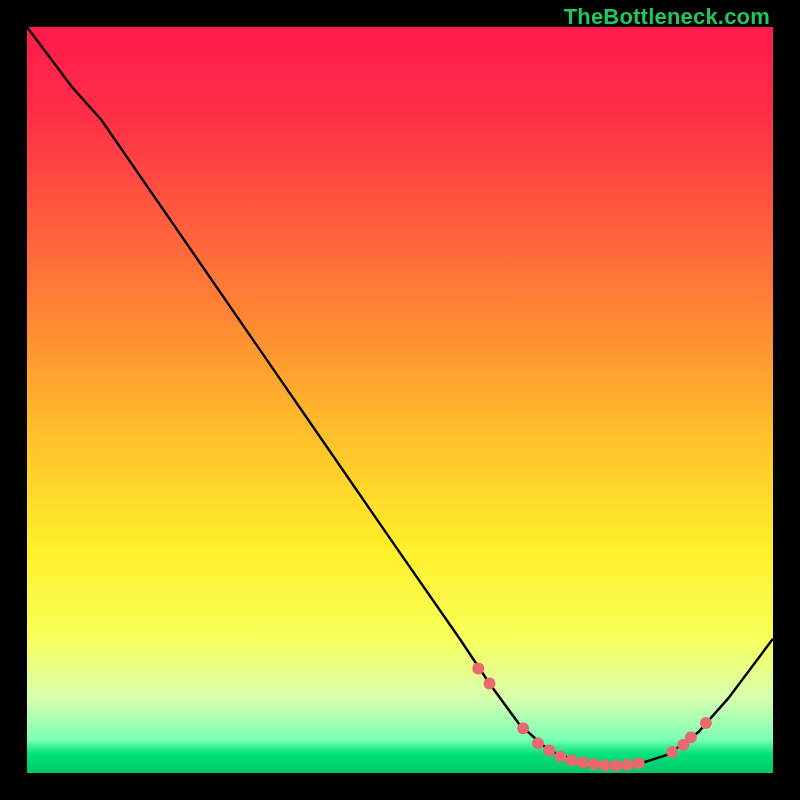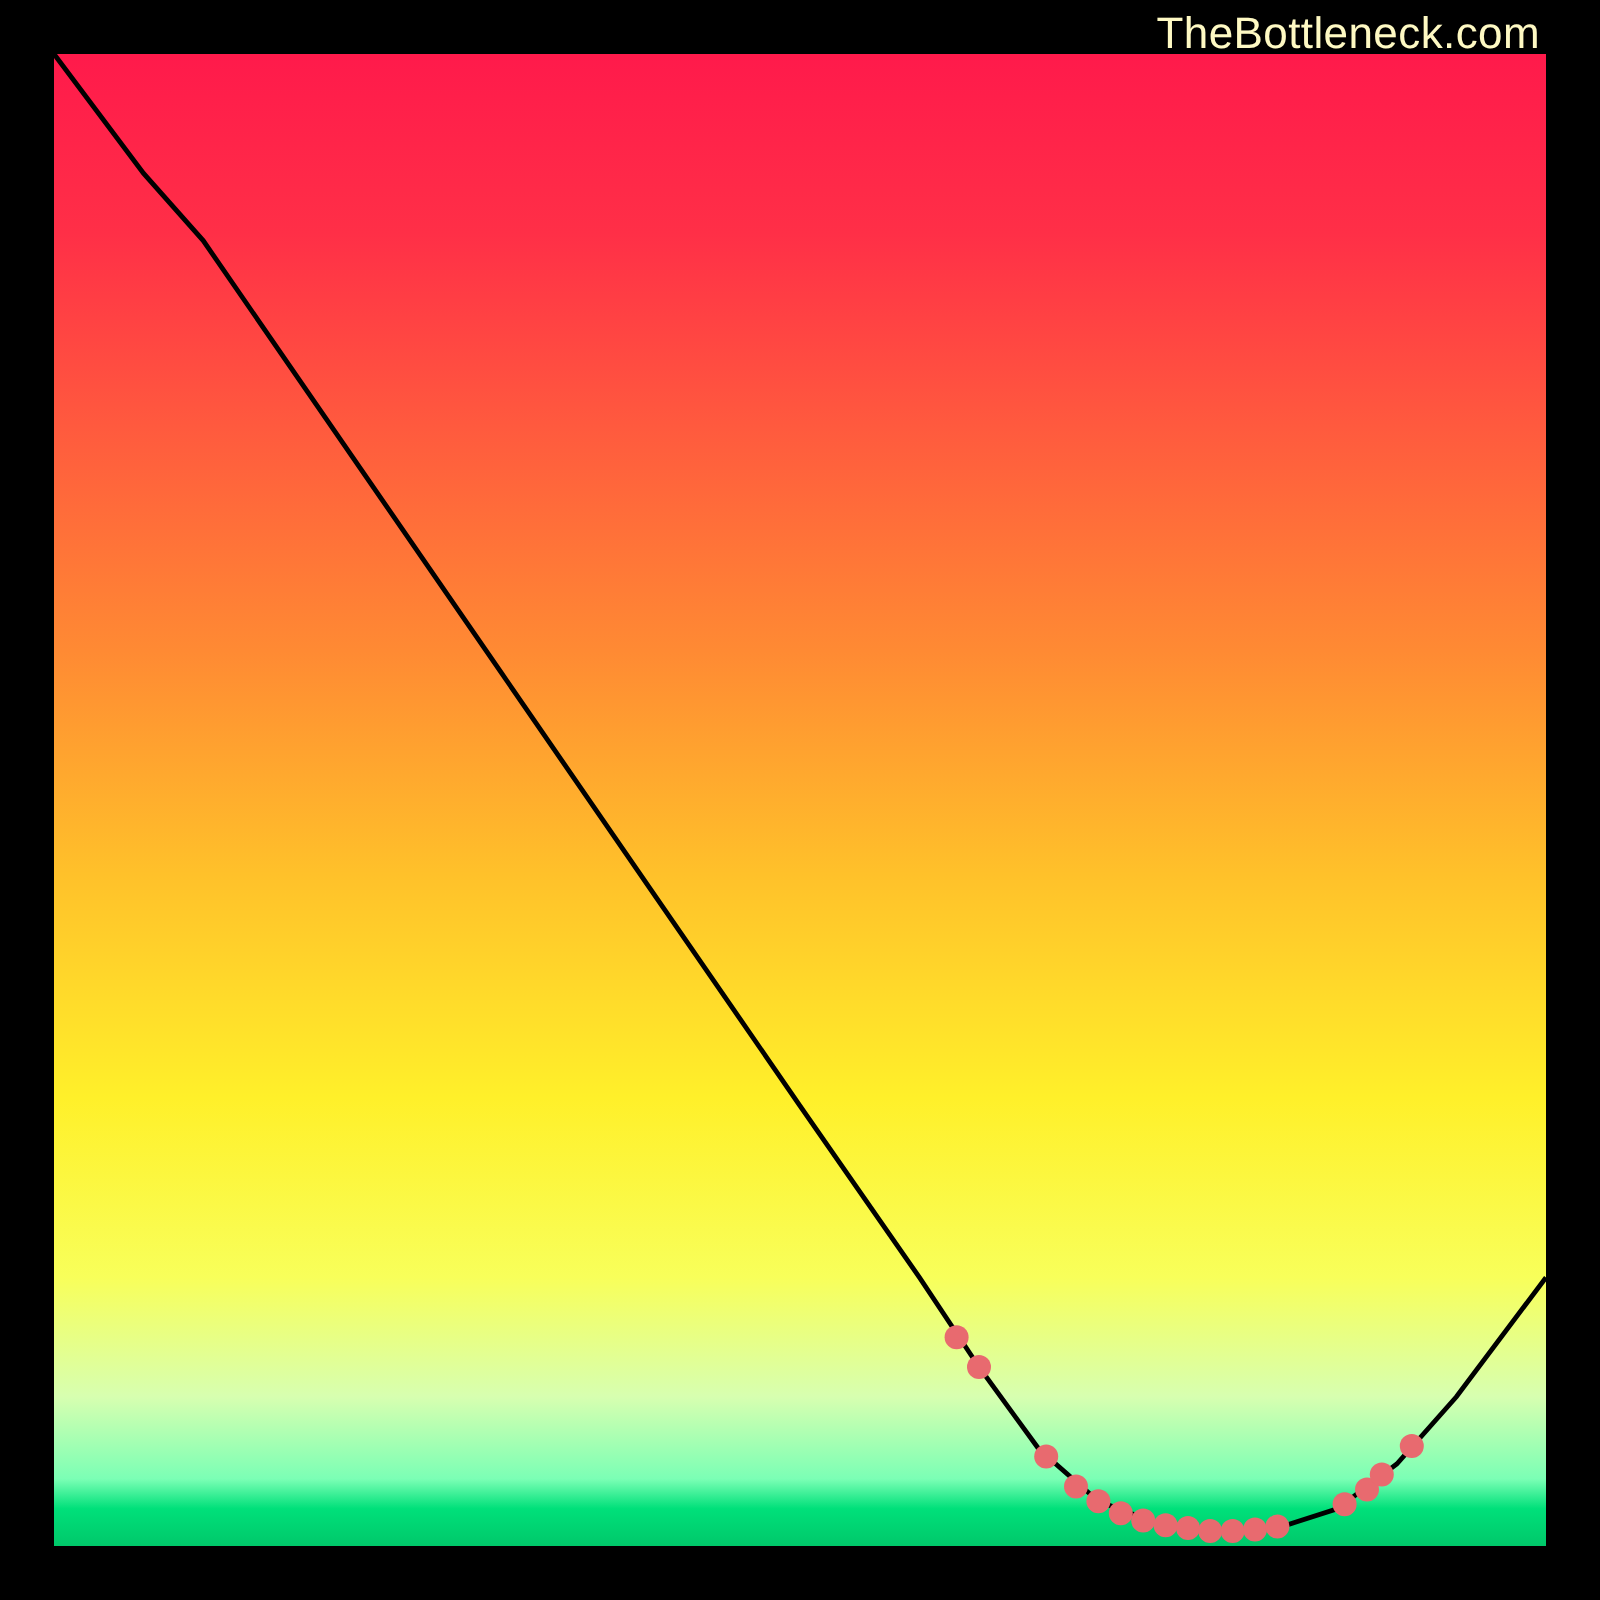--- a/index.html
+++ b/index.html
@@ -23,23 +23,23 @@
     position: absolute;
     left: 0;
     top: 0;
     width: 746px;
     height: 746px;
   }
   .watermark {
     position: absolute;
     top: 4px;
     right: 30px;
-    color: #fef9c3;
+    color: #22c55e;
     font-size: 22px;
-    font-weight: 400;
+    font-weight: 700;
     letter-spacing: 0.2px;
   }
 </style>
 </head>
 <body>
 
 <div class="frame">
   <svg class="plot" viewBox="0 0 746 746">
     <defs>
       <linearGradient id="bg-grad" x1="0" y1="0" x2="0" y2="1">

